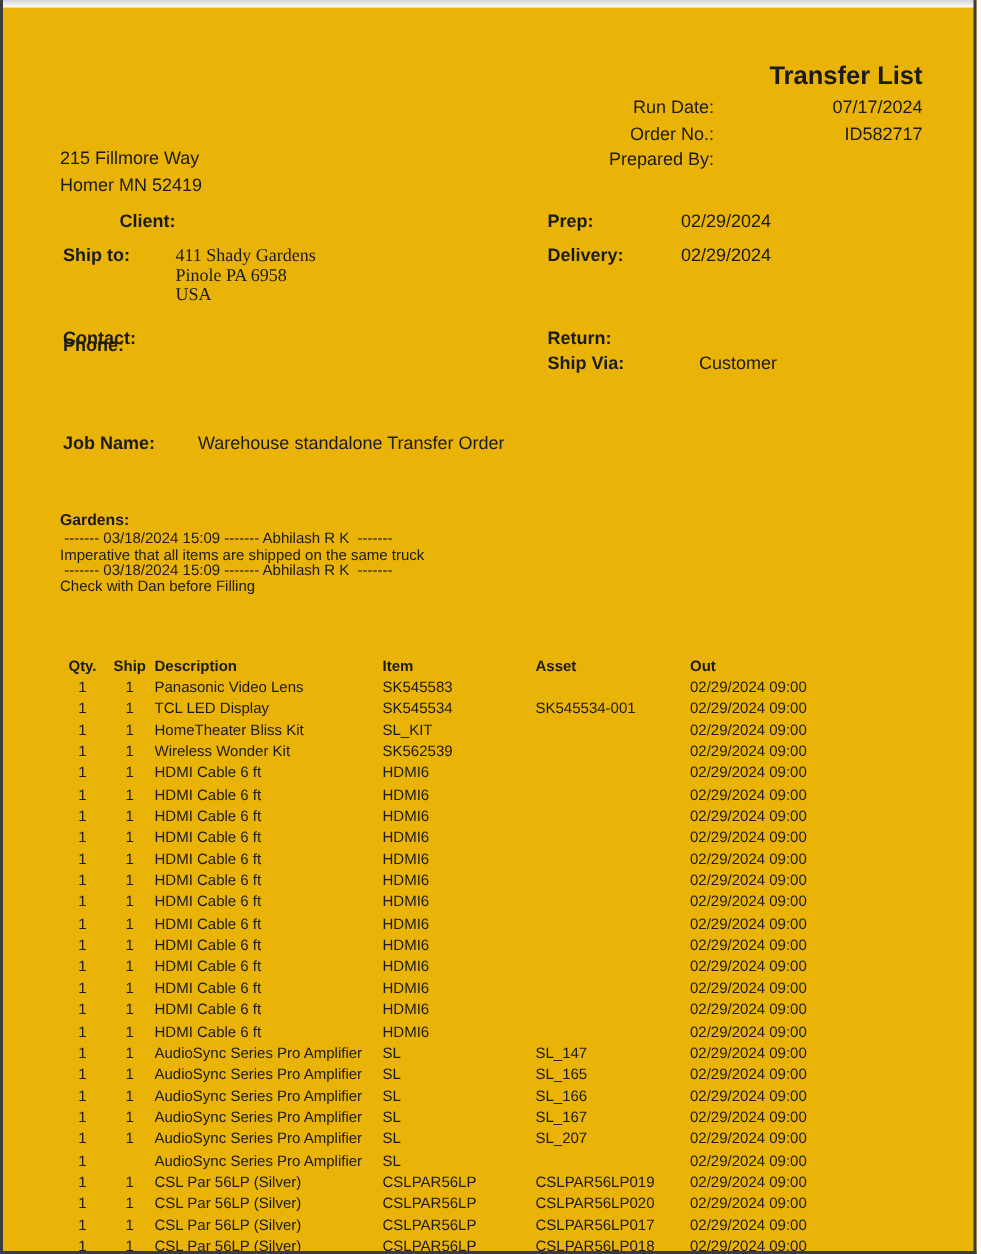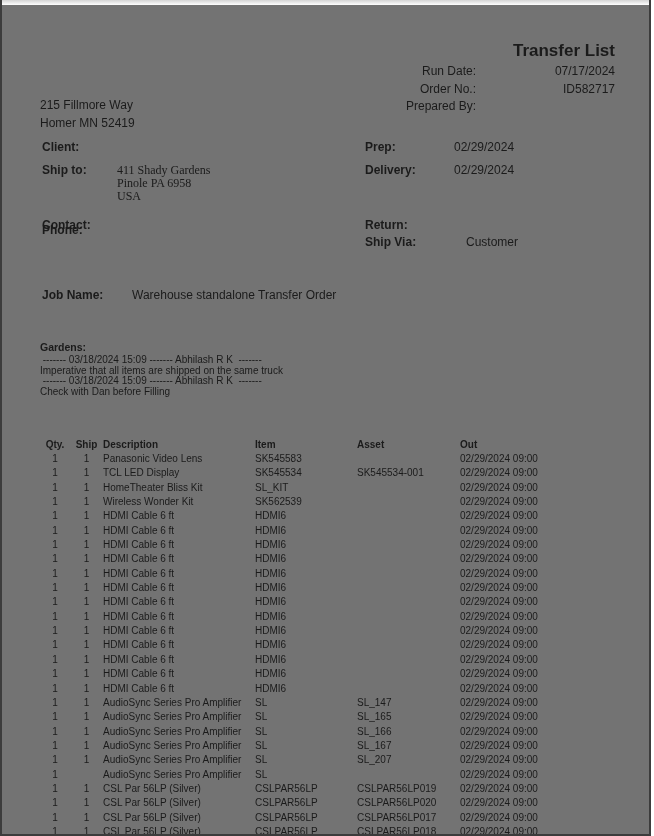--- a/index.html
+++ b/index.html
@@ -7,21 +7,21 @@
     width: 654px; height: 836px;
     background: #ffffff;
     font-family: "Liberation Sans", sans-serif;
     color: #1b1b1b;
     overflow: hidden;
   }
   .page {
     position: relative;
     width: 651px; height: 836px;
     box-sizing: border-box;
-    background: #737373;
+    background: #eab308;
     border-left: 2px solid #3c3c3c;
     border-right: 2px solid #3c3c3c;
     border-bottom: 2px solid #3c3c3c;
     overflow: hidden;
   }
   .page-top-shadow {
     position: absolute; top: 0; left: 0; right: 0; height: 5px;
     background: linear-gradient(#d4d4d4, #ffffff);
   }
   .doc-title {
@@ -39,21 +39,21 @@
     position: absolute; top: 96px; left: 38px;
     font-size: 12px; line-height: 18px;
   }
 
   .pair { position: absolute; display: flex; font-size: 12px; line-height: 13px; }
   .pair .lbl { font-weight: bold; flex: 0 0 auto; }
   .pair.leftcol  { left: 40px; }
   .pair.rightcol { left: 363px; }
   .pair.leftcol  .lbl { width: 75px; }
   .pair.rightcol .lbl { width: 89px; }
-  .pos-client   { top: 141px; }
+  .pos-client   { top: 141px; text-align: right; }
   .pos-shipto   { top: 164px; }
   .pos-contact  { top: 219px; }
   .pos-phone    { top: 224px; }
   .pos-prep     { top: 141px; }
   .pos-delivery { top: 164px; }
   .pos-return   { top: 219px; }
   .pos-shipvia  { top: 236px; gap: 12px; }
   .multiline div { line-height: 13px; font-family: Liberation Serif, serif; }
 
   .pair.jobrow { left: 40px; top: 289px; }

